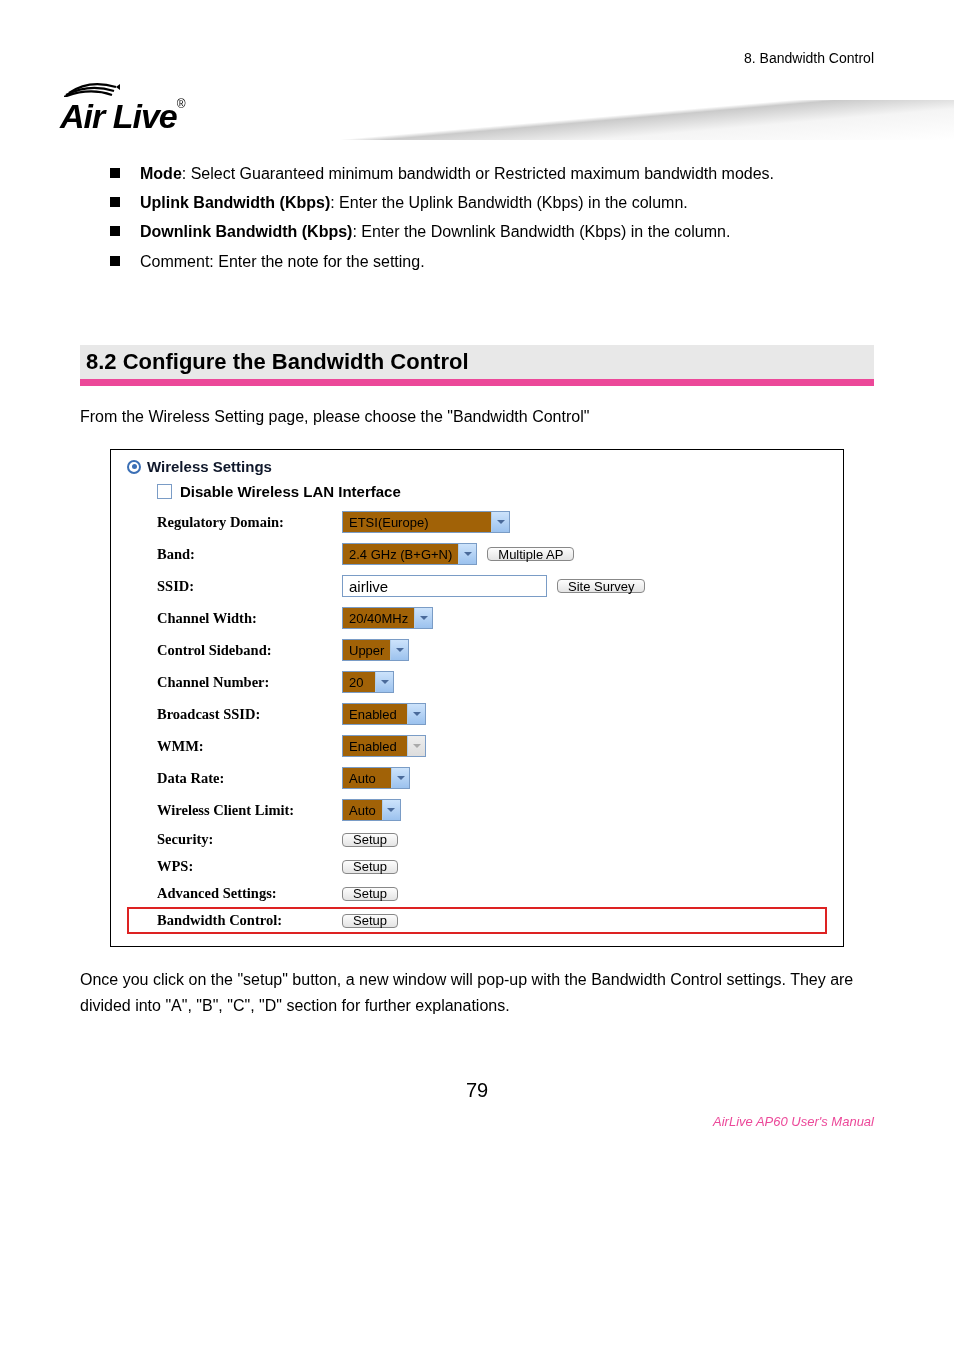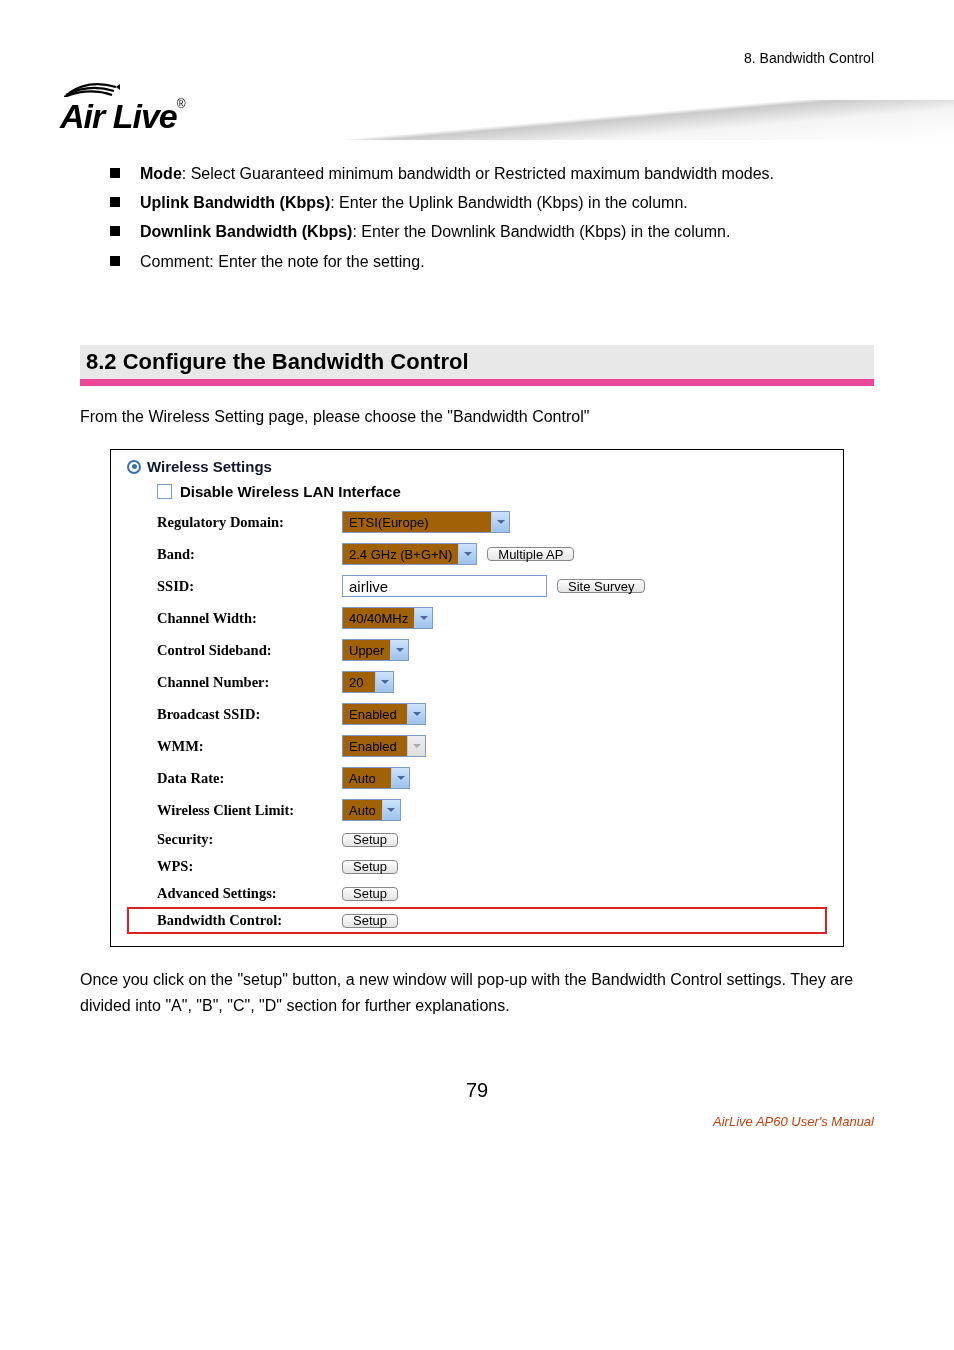--- a/index.html
+++ b/index.html
@@ -205,21 +205,21 @@
   }
   .footer-pagenum {
     text-align: center;
     font-size: 20px;
     margin-top: 60px;
   }
   .footer-manual {
     text-align: right;
     font-size: 13px;
     font-style: italic;
-    color: #c2410c;
+    color: #ec4899;
     margin-top: 12px;
   }
 </style>
 </head>
 <body>
 
 <div class="page">
 
   <div class="header-section">
     <div class="top-header-text">8. Bandwidth Control</div>
@@ -276,21 +276,21 @@
 
     <div class="form-row">
       <span class="form-label">SSID:</span>
       <span class="input-box" style="width:205px">airlive</span>
       <span class="btn">Site Survey</span>
     </div>
 
     <div class="form-row">
       <span class="form-label">Channel Width:</span>
       <span class="select-box">
-        <span class="select-text">40/40MHz</span>
+        <span class="select-text">20/40MHz</span>
         <span class="select-arrow"></span>
       </span>
     </div>
 
     <div class="form-row">
       <span class="form-label">Control Sideband:</span>
       <span class="select-box">
         <span class="select-text">Upper</span>
         <span class="select-arrow"></span>
       </span>

